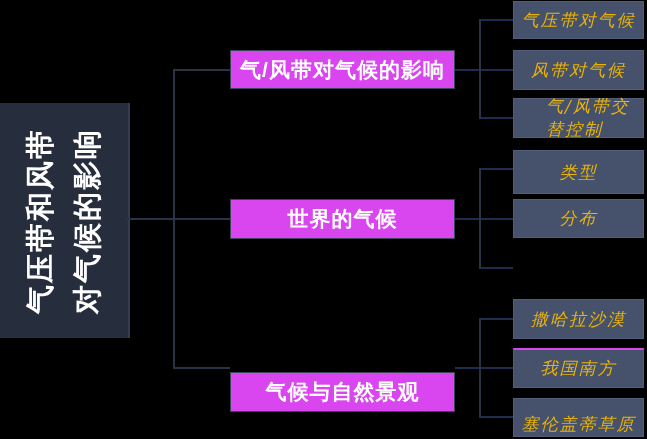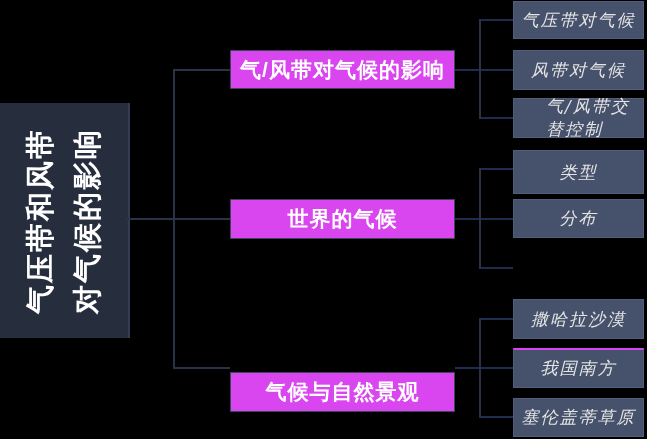--- a/index.html
+++ b/index.html
@@ -23,21 +23,21 @@
     position:absolute;left:230px;width:225px;
     background:#d946ef;border:1px solid #3c445a;box-sizing:border-box;
     display:flex;align-items:center;justify-content:center;
     color:#ffffff;font-size:21px;font-weight:600;letter-spacing:1px;
   }
   
   .leaf-node{
     position:absolute;left:513px;width:131px;
     background:#46526b;border:1px solid #515e79;box-sizing:border-box;
     display:flex;align-items:center;justify-content:center;
-    color:#e5e5e5;font-size:17px;font-style:italic;letter-spacing:2px;
+    color:#eab308;font-size:17px;font-style:italic;letter-spacing:2px;
     font-family:"DejaVu Serif",serif;
   }
   .leaf-node.teal-top{border-top:2px solid #d946ef;}
   
   .conn{position:absolute;background:#2a3245;}
   .conn.navy{background:#1f2b4f;}
 </style>
 </head>
 <body>
 
@@ -100,17 +100,17 @@
   <div class="conn navy" style="left:481px;top:318px;width:32px;height:2px;"></div>
   <div class="conn navy" style="left:481px;top:367px;width:32px;height:2px;"></div>
   <div class="conn navy" style="left:481px;top:416px;width:32px;height:2px;"></div>
 
   <div class="leaf-node" style="top:299px;height:40px;">
     <span>撒哈拉沙漠</span>
   </div>
   <div class="leaf-node teal-top" style="top:348px;height:40px;">
     <span>我国南方</span>
   </div>
-  <div class="leaf-node" style="top:398px;height:39px;">
+  <div class="leaf-node" style="top:398px;height:39px;align-items:flex-end;">
     <span>塞伦盖蒂草原</span>
   </div>
 
 </div>
 
 </body></html>

